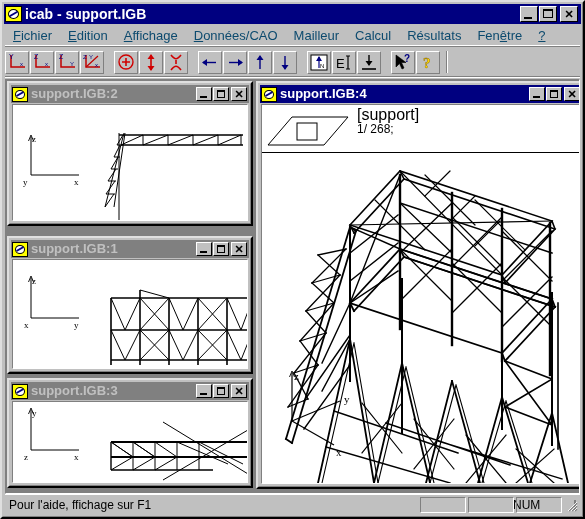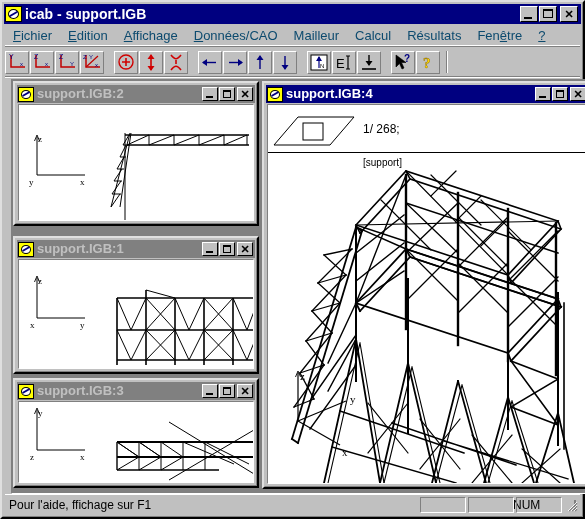--- a/index.html
+++ b/index.html
@@ -89,21 +89,21 @@
   }
   .tbtn svg{display:block;}
   .tdiv{width:2px;height:22px;margin:0 5px;border-left:1px solid #808080;border-right:1px solid #fff;box-sizing:border-box;}
   .toolbar-sep{
     position:absolute;left:3px;top:74px;width:575px;height:2px;
     border-top:1px solid #808080;border-bottom:1px solid #fff;box-sizing:border-box;
   }
 
   
   .mdi{
-    position:absolute;left:9px;top:77px;width:575px;height:415px;
+    position:absolute;left:3px;top:77px;width:575px;height:415px;
     background:#808080;box-sizing:border-box;
     border-top:1px solid #808080;border-left:1px solid #808080;
     border-right:1px solid #fff;border-bottom:1px solid #fff;
     overflow:hidden;
   }
 
   
   .child{
     position:absolute;background:#c0c0c0;box-sizing:border-box;
     border-top:2px solid #dfdfdf;border-left:2px solid #dfdfdf;
@@ -149,21 +149,21 @@
     border-top:1px solid #808080;border-left:1px solid #808080;
     border-right:1px solid #fff;border-bottom:1px solid #fff;
   }
   .canvas svg{display:block;}
 
   
   .hdrbar{
     position:absolute;left:0;top:0;width:100%;height:48px;border-bottom:1px solid #000;
     box-sizing:border-box;background:#fff;
   }
-  .hdr-label{position:absolute;left:95px;top:3px;font-size:10px;color:#000;line-height:14px;font-family:"Liberation Sans",sans-serif;margin-top:48px;}
+  .hdr-label{position:absolute;left:95px;top:3px;font-size:16px;color:#000;line-height:14px;font-family:"Liberation Sans",sans-serif;}
   .hdr-count{position:absolute;left:95px;top:17px;font-size:12px;color:#000;line-height:14px;font-family:"Liberation Sans",sans-serif;}
 
   
   .statusbar{
     position:absolute;left:3px;bottom:3px;width:575px;height:20px;
     background:#c0c0c0;box-sizing:border-box;display:flex;align-items:center;
     border-top:1px solid #fff;
   }
   .status-text{
     flex:1 1 auto;font-size:12px;color:#000;padding-left:4px;line-height:16px;white-space:nowrap;

